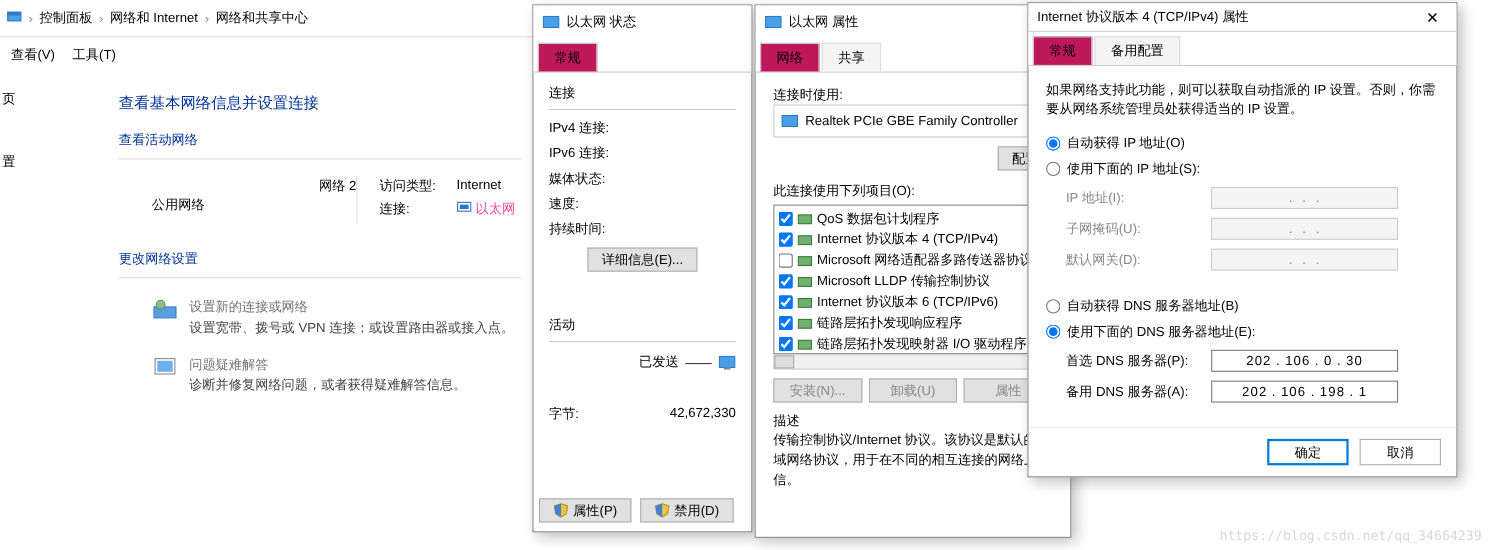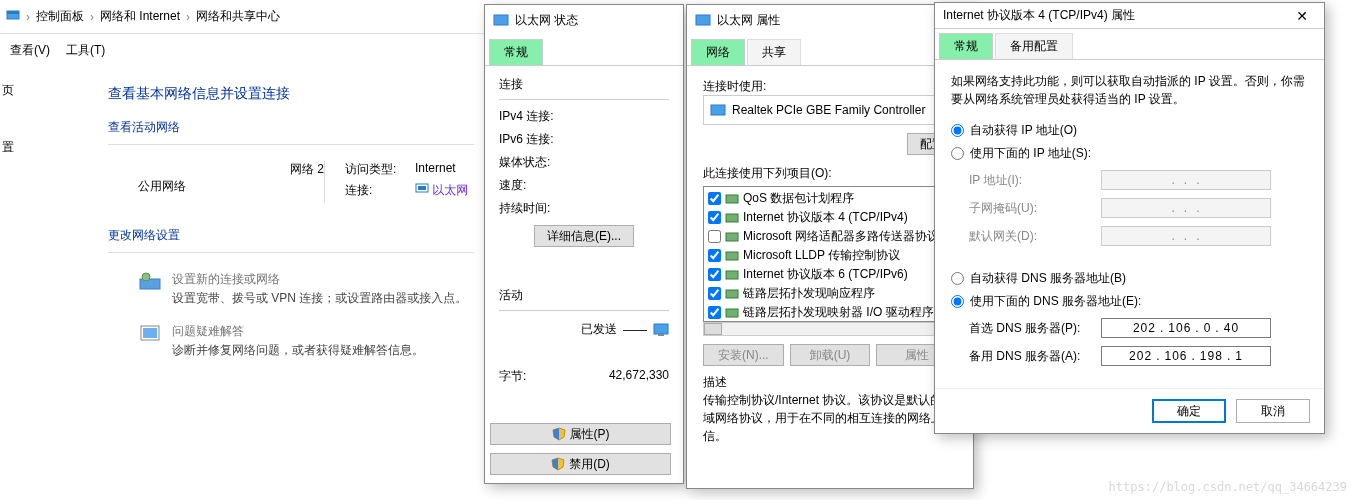--- a/index.html
+++ b/index.html
@@ -13,33 +13,33 @@
   .cp-left { position: absolute; left: 0; top: 62px; width: 18px; }
   .cp-left div { padding: 20px 2px; }
   .cp-main { margin-left: 18px; padding: 18px 10px 0 90px; }
   .cp-h { color: #003399; font-size: 14px; margin-bottom: 16px; }
   .cp-sub { color: #003399; margin-bottom: 8px; }
   .cp-net { display: flex; padding: 6px 0 24px 30px; }
   .cp-net .l { flex: 1; }
   .cp-net .r { border-left: 1px solid #ddd; padding-left: 20px; width: 150px; }
   .cp-row { display: flex; margin-bottom: 4px; }
   .cp-row .k { width: 70px; }
-  .cp-row .v a { color: #6d28d9; text-decoration: none; }
+  .cp-row .v a { color: #ec4899; text-decoration: none; }
   hr.hr { border: none; border-top: 1px solid #ddd; margin: 0 0 10px 0; }
   .cp-item { display: flex; gap: 10px; padding: 8px 0 8px 30px; }
   .cp-icon { width: 24px; height: 24px; flex-shrink: 0; }
   .cp-link { color: #737373; }
   .cp-desc { color: #444; margin-top: 2px; }
 
   
   .dlg { position: absolute; background: #fff; border: 1px solid #888; box-shadow: 4px 4px 12px rgba(0,0,0,0.25); display: flex; flex-direction: column; }
   .dlg-title { height: 30px; background: #fff; display: flex; align-items: center; padding: 0 8px; font-size: 12px; }
   .dlg-title .ic { width: 16px; height: 16px; margin-right: 6px; }
   .tabs { display: flex; border-bottom: 1px solid #ccc; padding: 4px 4px 0 4px; background: #fff; }
-  .tab { padding: 4px 14px; border: 1px solid #ccc; border-bottom: none; background: #86efac; margin-right: 2px; font-size: 12px; cursor: pointer; }
+  .tab { padding: 4px 14px; border: 1px solid #ccc; border-bottom: none; background: #be185d; margin-right: 2px; font-size: 12px; cursor: pointer; }
   .tab.inactive { background: #f4f4f4; border-color: #ddd; }
   .dlg-body { flex: 1; padding: 12px 16px; overflow: hidden; }
   .grp { margin-bottom: 10px; }
   .grp-title { margin-bottom: 6px; }
   .grp .line { display: flex; margin-bottom: 6px; font-size: 12px; }
   .grp .line .k { width: 90px; }
   .grp hr { border: none; border-top: 1px solid #ccc; margin: 2px 0 8px 0; }
 
   .btn { display: inline-flex; align-items: center; justify-content: center; border: 1px solid #adadad; background: #e1e1e1; padding: 0 12px; height: 22px; font-size: 12px; cursor: pointer; }
   .btn.wide { width: 100px; }
@@ -203,21 +203,21 @@
             <rect x="1" y="1" width="14" height="10" fill="#4aa0e8" stroke="#2a7bc4"></rect>
             <rect x="5" y="11" width="6" height="2" fill="#888"></rect>
           </svg>
       </div>
       <div class="numrow">
         <span>字节:</span>
         <span>42,672,330</span>
       </div>
     </div>
   </div>
-  <div class="btns-row" style="justify-content:flex-start;padding-left:5px;flex-direction:column;">
+  <div class="btns-row" style="justify-content:flex-start;padding-left:5px;">
     <button class="btn">
       <svg class="shield">
           <path d="M7 1 L13 3 L12 10 L7 13 L2 10 L1 3 Z" fill="#f0c040" stroke="#c09020"></path>
           <path d="M7 1 L7 13 L2 10 L1 3 Z" fill="#4080d0"></path>
         </svg>
       <span>属性(P)</span>
     </button>
     <button class="btn">
       <svg class="shield">
           <path d="M7 1 L13 3 L12 10 L7 13 L2 10 L1 3 Z" fill="#f0c040" stroke="#c09020"></path>
@@ -371,21 +371,21 @@
     </div>
     <div class="fieldrow">
       <span class="fl">首选 DNS 服务器(P):</span>
       <span class="ipbox">
         <span>202</span>
           <span class="dot">.</span>
         <span>106</span>
           <span class="dot">.</span>
         <span>0</span>
           <span class="dot">.</span>
-        <span>40</span>
+        <span>30</span>
       </span>
     </div>
     <div class="fieldrow">
       <span class="fl">备用 DNS 服务器(A):</span>
       <span class="ipbox">
         <span>202</span>
           <span class="dot">.</span>
         <span>106</span>
           <span class="dot">.</span>
         <span>198</span>

